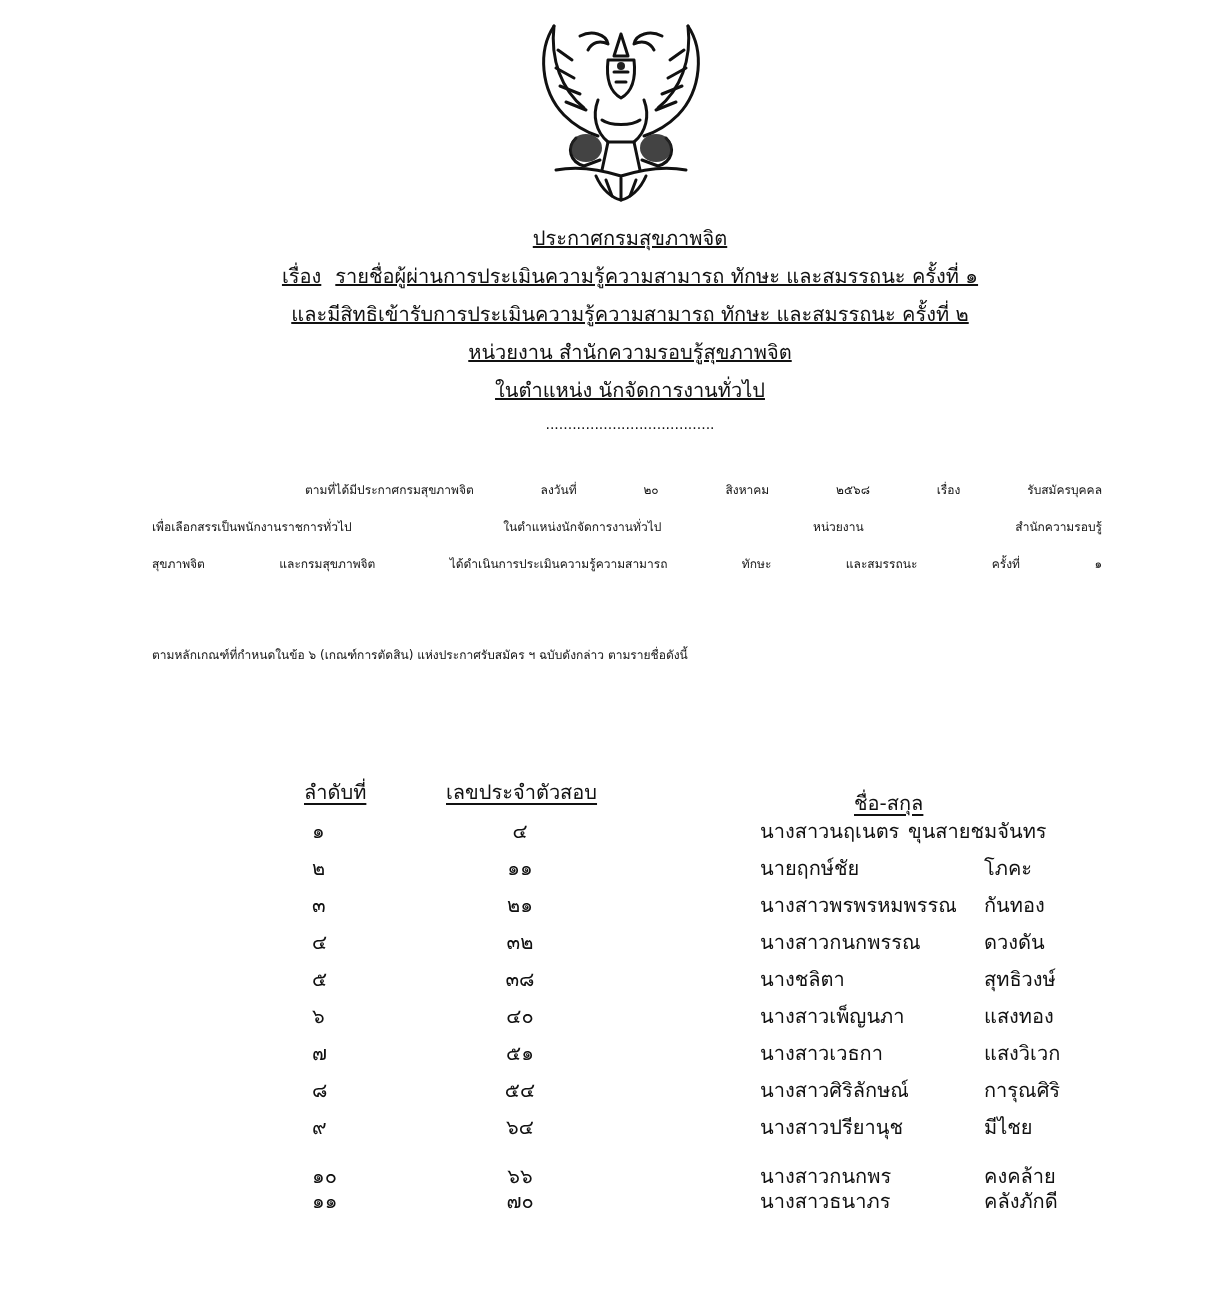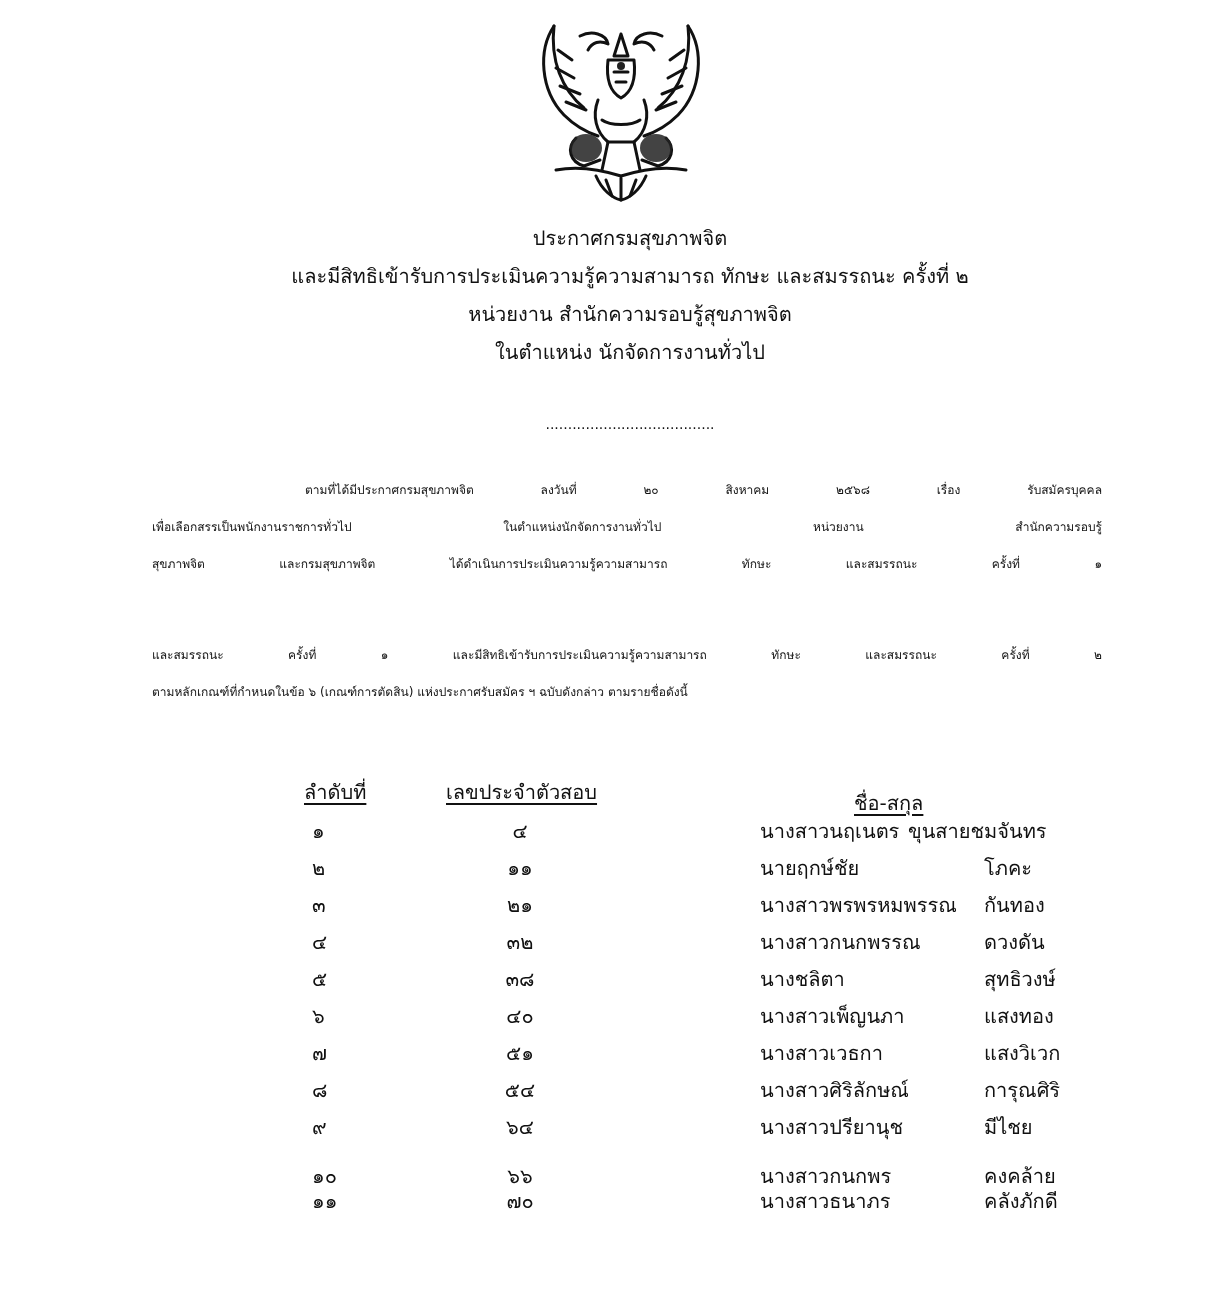--- a/index.html
+++ b/index.html
@@ -29,21 +29,21 @@
       height: 185px;
     }
     .header {
       position: absolute;
       left: 150px;
       width: 960px;
       text-align: center;
       font-size: 20px;
       line-height: 38px;
     }
-    .header .line { display: block; white-space: nowrap; }
+    .header .line { display: block; white-space: nowrap; text-decoration: underline; }
     .header .gap { display: inline-block; width: 14px; }
     .divider-dots {
       position: absolute;
       left: 532px;
       top: 416px;
       width: 196px;
       font-size: 14px;
       letter-spacing: 0px;
       text-align: center;
       overflow: hidden;
@@ -114,35 +114,35 @@
       <g fill="#222">
         <ellipse cx="50" cy="128" rx="16" ry="14" opacity="0.85"></ellipse>
         <ellipse cx="120" cy="128" rx="16" ry="14" opacity="0.85"></ellipse>
         <circle cx="85" cy="46" r="4"></circle>
       </g>
     </svg>
   </div>
 
   <div class="header" style="top:219px;">
     <span class="line">ประกาศกรมสุขภาพจิต</span>
+    <span class="line"><span>เรื่อง</span><span class="gap"></span><span>รายชื่อผู้ผ่านการประเมินความรู้ความสามารถ ทักษะ และสมรรถนะ ครั้งที่ ๑</span></span>
     <span class="line">และมีสิทธิเข้ารับการประเมินความรู้ความสามารถ ทักษะ และสมรรถนะ ครั้งที่ ๒</span>
     <span class="line">หน่วยงาน สำนักความรอบรู้สุขภาพจิต</span>
     <span class="line">ในตำแหน่ง นักจัดการงานทั่วไป</span>
   </div>
 
   <div class="divider-dots">......................................</div>
 
   <div class="para" style="top:472px;">
     <span class="line indent full">ตามที่ได้มีประกาศกรมสุขภาพจิต ลงวันที่ ๒๐ สิงหาคม ๒๕๖๘ เรื่อง รับสมัครบุคคล</span>
     <span class="line full">เพื่อเลือกสรรเป็นพนักงานราชการทั่วไป ในตำแหน่งนักจัดการงานทั่วไป หน่วยงาน สำนักความรอบรู้</span>
     <span class="line full">สุขภาพจิต และกรมสุขภาพจิต  ได้ดำเนินการประเมินความรู้ความสามารถ ทักษะ และสมรรถนะ ครั้งที่ ๑</span>
   </div>
 
   <div class="para" style="top:637px;">
-    <span class="line full">และสมรรถนะ ครั้งที่ ๑ และมีสิทธิเข้ารับการประเมินความรู้ความสามารถ ทักษะ และสมรรถนะ ครั้งที่ ๒</span>
     <span class="line">ตามหลักเกณฑ์ที่กำหนดในข้อ ๖ (เกณฑ์การตัดสิน) แห่งประกาศรับสมัคร ฯ ฉบับดังกล่าว ตามรายชื่อดังนี้</span>
   </div>
 
   <div class="table">
     <div class="row" style="top:0px;">
       <span class="th" style="left:14px;">ลำดับที่</span>
       <span class="th" style="left:156px;">เลขประจำตัวสอบ</span>
       <span class="th" style="left:564px;margin-top:11px;">ชื่อ-สกุล</span>
     </div>
 

